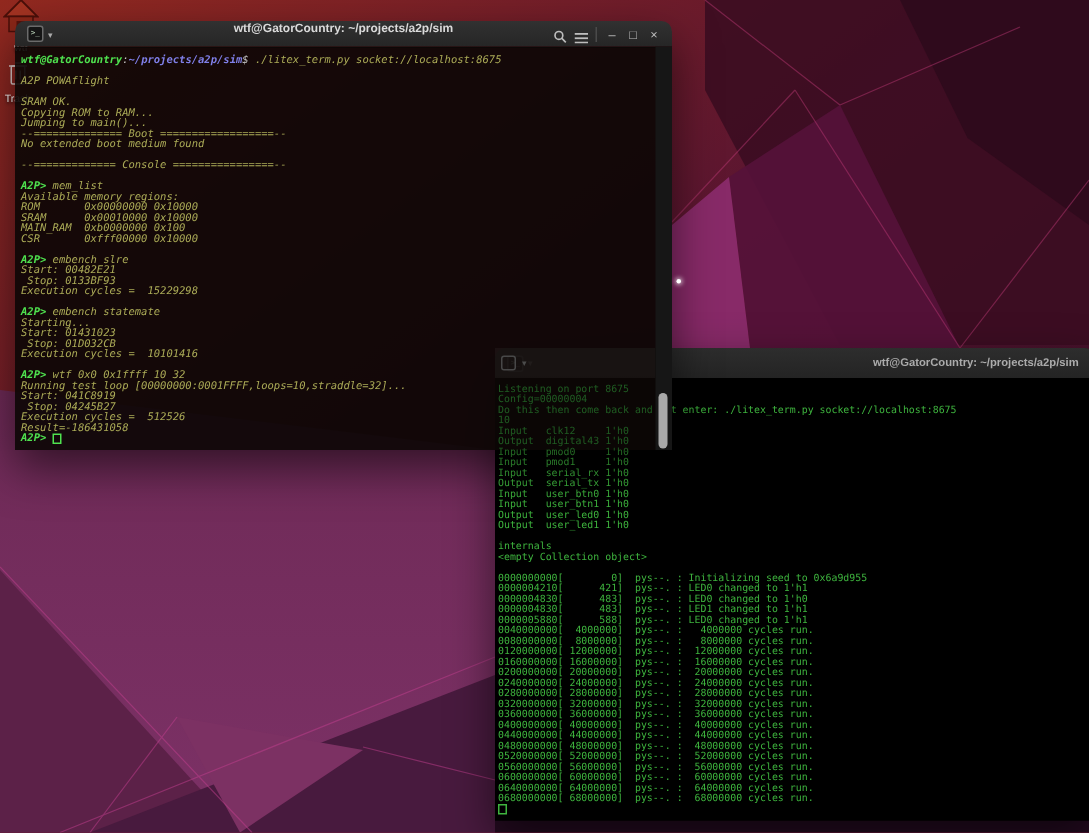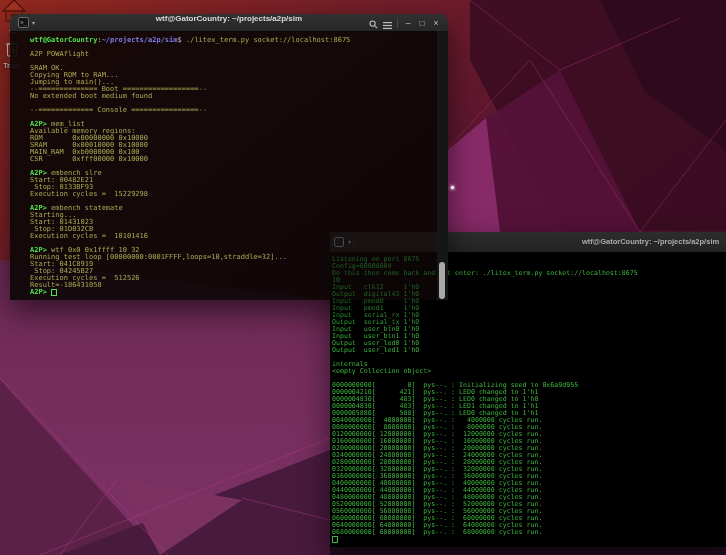--- a/index.html
+++ b/index.html
@@ -48,21 +48,21 @@
   .seg-d{color:#1f5a22}
   .cursor{display:inline-block;width:4px;height:5px;border:1px solid #4fe24f;vertical-align:top;margin-top:0}
   .cursor.back{border-color:#3eb43e}
 
   
   #front-term{left:10px;top:14px;width:438px;height:286px;z-index:2}
   #front-term .headerbar{height:17px}
   #front-term .content{
     position:absolute;left:0;top:17px;right:0;bottom:0;
     background:rgba(12,6,5,0.92);
-    padding:6px 0 0 20px;box-sizing:border-box;font-size:7px;
+    padding:6px 0 0 4px;box-sizing:border-box;font-size:7px;font-style:italic;
   }
   
   #front-scrollbar{position:absolute;left:437px;top:31px;width:11px;height:269px;
     background:#161616;z-index:5}
   #front-scrollbar .handle{position:absolute;left:2px;top:231px;width:6px;height:37px;
     background:#a9a9a9;border-radius:3px}
 
   
   #back-term{left:330px;top:232px;width:400px;height:315px;z-index:1;background:#000}
   #back-term .headerbar{height:20px;background:linear-gradient(#2d2d2d,#242424)}

